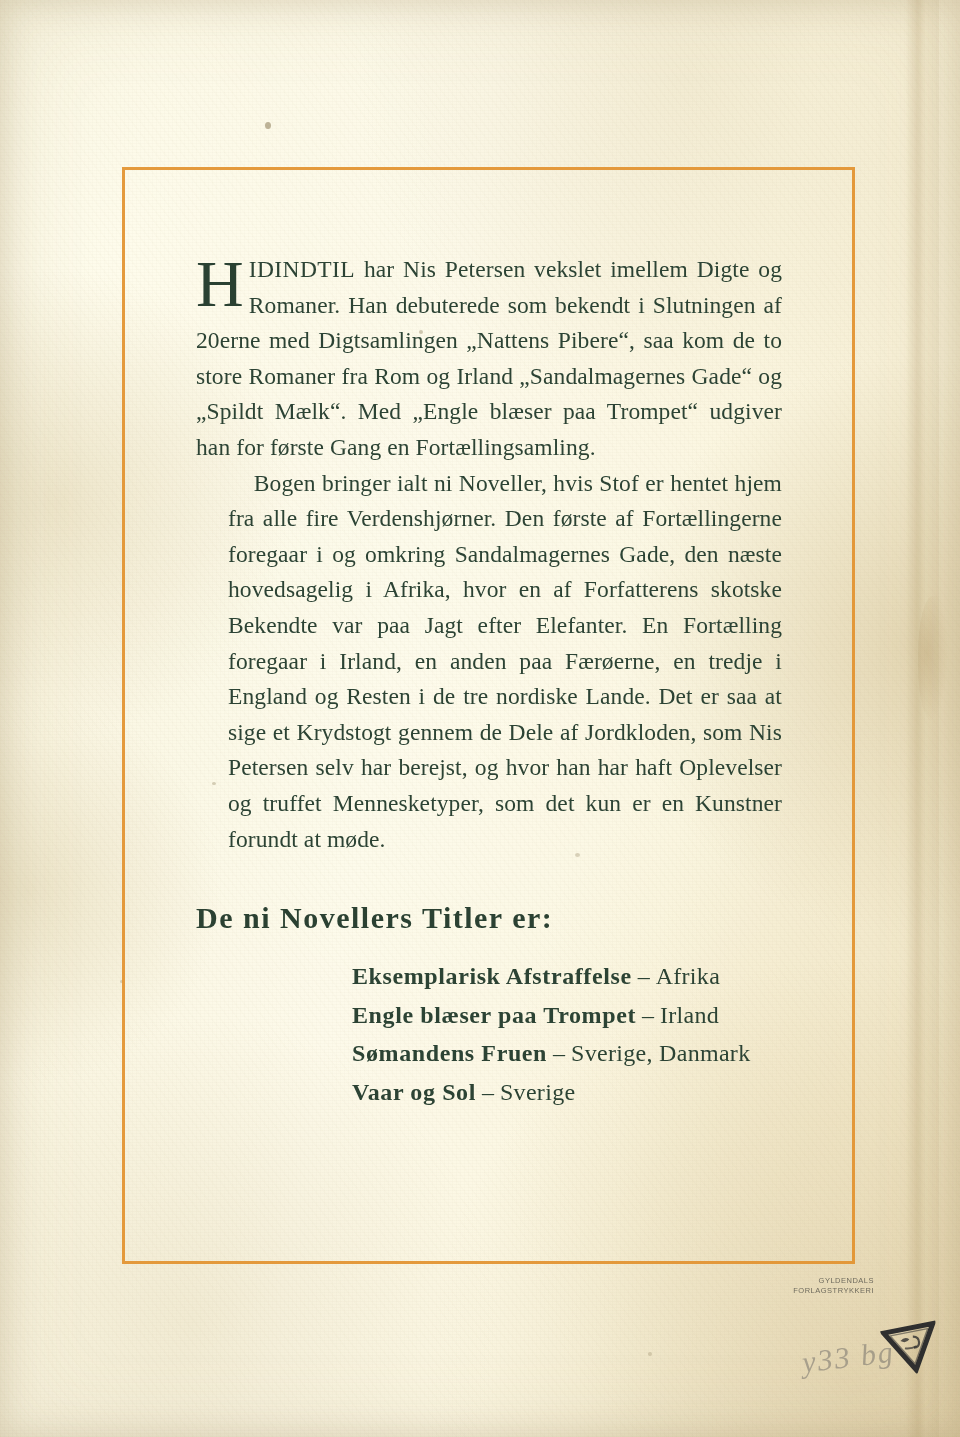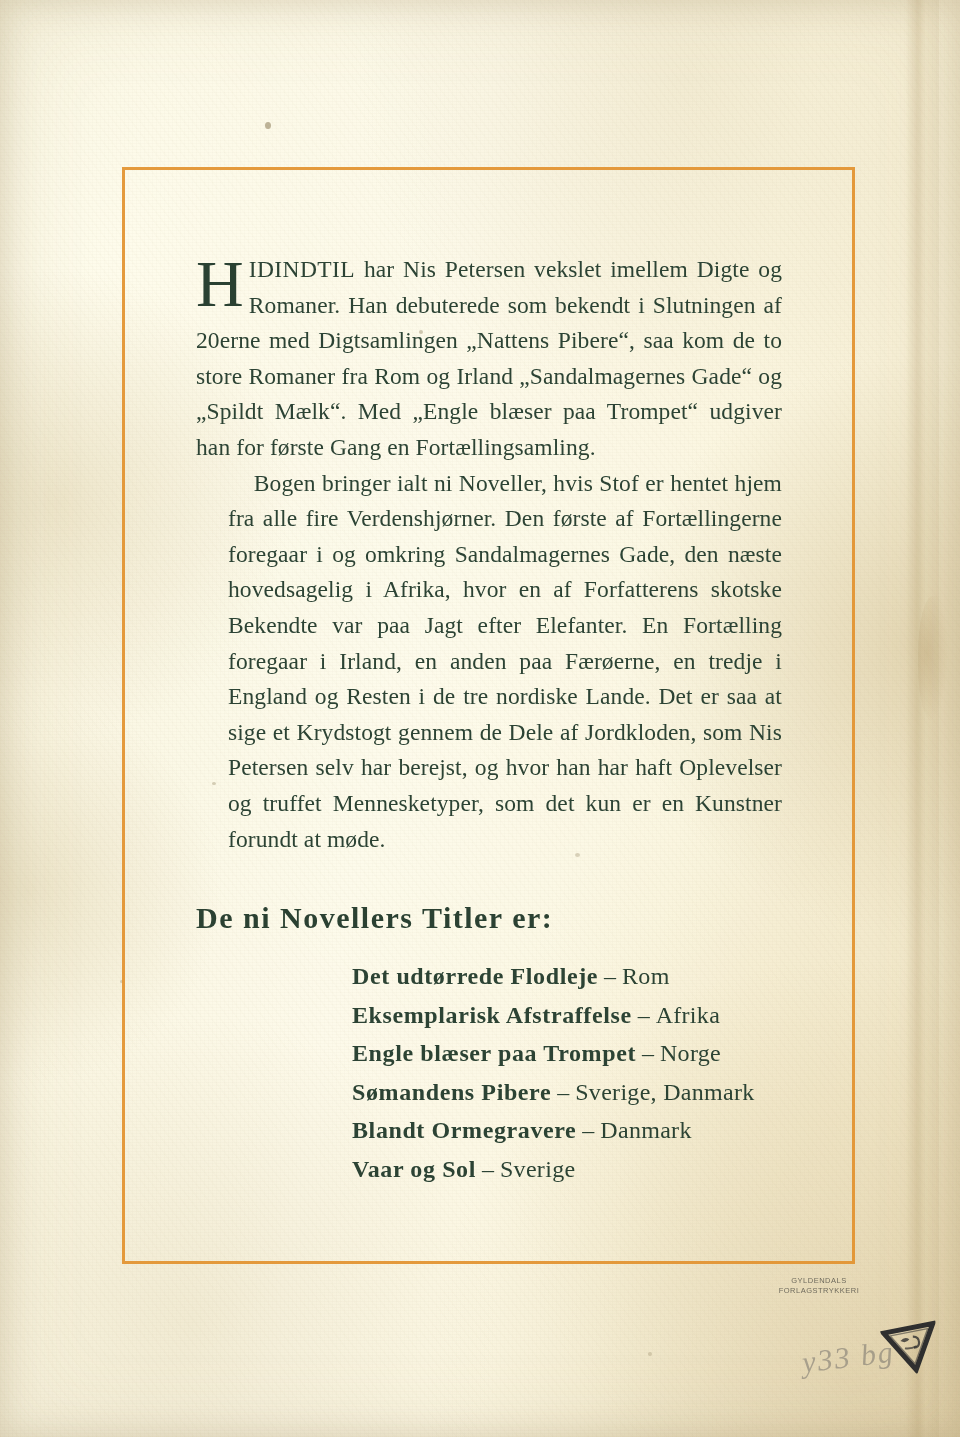--- a/index.html
+++ b/index.html
@@ -168,21 +168,21 @@
     font-weight: normal;
     letter-spacing: 0.3px;
   }
 
   
   .imprint {
     position: absolute;
     left: 764px;
     top: 1276px;
     width: 110px;
-    text-align: center;
+    text-align: right;
     font-family: "Liberation Sans", sans-serif;
     font-size: 7.5px;
     line-height: 9.5px;
     letter-spacing: 0.5px;
     color: #5d5a50;
     opacity: 0.88;
   }
   .imprint div { white-space: nowrap; }
 
   
@@ -248,33 +248,27 @@
 
     <p class="body-copy">
       <span class="dropcap">H</span><span class="smallcaps">IDINDTIL</span><span> har Nis Petersen vekslet imellem Digte og Romaner. Han debuterede som bekendt i Slutningen af 20erne med Digtsamlingen „Nattens Pibere“, saa kom de to store Romaner fra Rom og Irland „Sandalmagernes Gade“ og „Spildt Mælk“. Med „Engle blæser paa Trompet“ udgiver han for første Gang en Fortællingsamling.</span>
       <span class="para2">Bogen bringer ialt ni Noveller, hvis Stof er hentet hjem fra alle fire Verdenshjørner. Den første af Fortællingerne foregaar i og omkring Sandalmagernes Gade, den næste hovedsagelig i Afrika, hvor en af Forfatterens skotske Bekendte var paa Jagt efter Elefanter. En Fortælling foregaar i Irland, en anden paa Færøerne, en tredje i England og Resten i de tre nordiske Lande. Det er saa at sige et Krydstogt gennem de Dele af Jordkloden, som Nis Petersen selv har berejst, og hvor han har haft Oplevelser og truffet Mennesketyper, som det kun er en Kunstner forundt at møde.</span>
     </p>
 
     <h2 class="titles-heading">De ni Novellers Titler er:</h2>
 
     <ul class="titles-list">
       <li>
-        <span class="novella-title">Det udtørrede Flodleje</span><span class="novella-dash">–</span><span class="novella-place">Rom</span>
-      </li>
-      <li>
         <span class="novella-title">Eksemplarisk Afstraffelse</span><span class="novella-dash">–</span><span class="novella-place">Afrika</span>
       </li>
       <li>
-        <span class="novella-title">Engle blæser paa Trompet</span><span class="novella-dash">–</span><span class="novella-place">Norge</span>
-      </li>
-      <li>
-        <span class="novella-title">Sømandens Pibere</span><span class="novella-dash">–</span><span class="novella-place">Sverige, Danmark</span>
-      </li>
-      <li>
-        <span class="novella-title">Blandt Ormegravere</span><span class="novella-dash">–</span><span class="novella-place">Danmark</span>
+        <span class="novella-title">Engle blæser paa Trompet</span><span class="novella-dash">–</span><span class="novella-place">Irland</span>
+      </li>
+      <li>
+        <span class="novella-title">Sømandens Fruen</span><span class="novella-dash">–</span><span class="novella-place">Sverige, Danmark</span>
       </li>
       <li>
         <span class="novella-title">Vaar og Sol</span><span class="novella-dash">–</span><span class="novella-place">Sverige</span>
       </li>
     </ul>
 
   </div>
 
   <div class="imprint">
     <div>GYLDENDALS</div>

